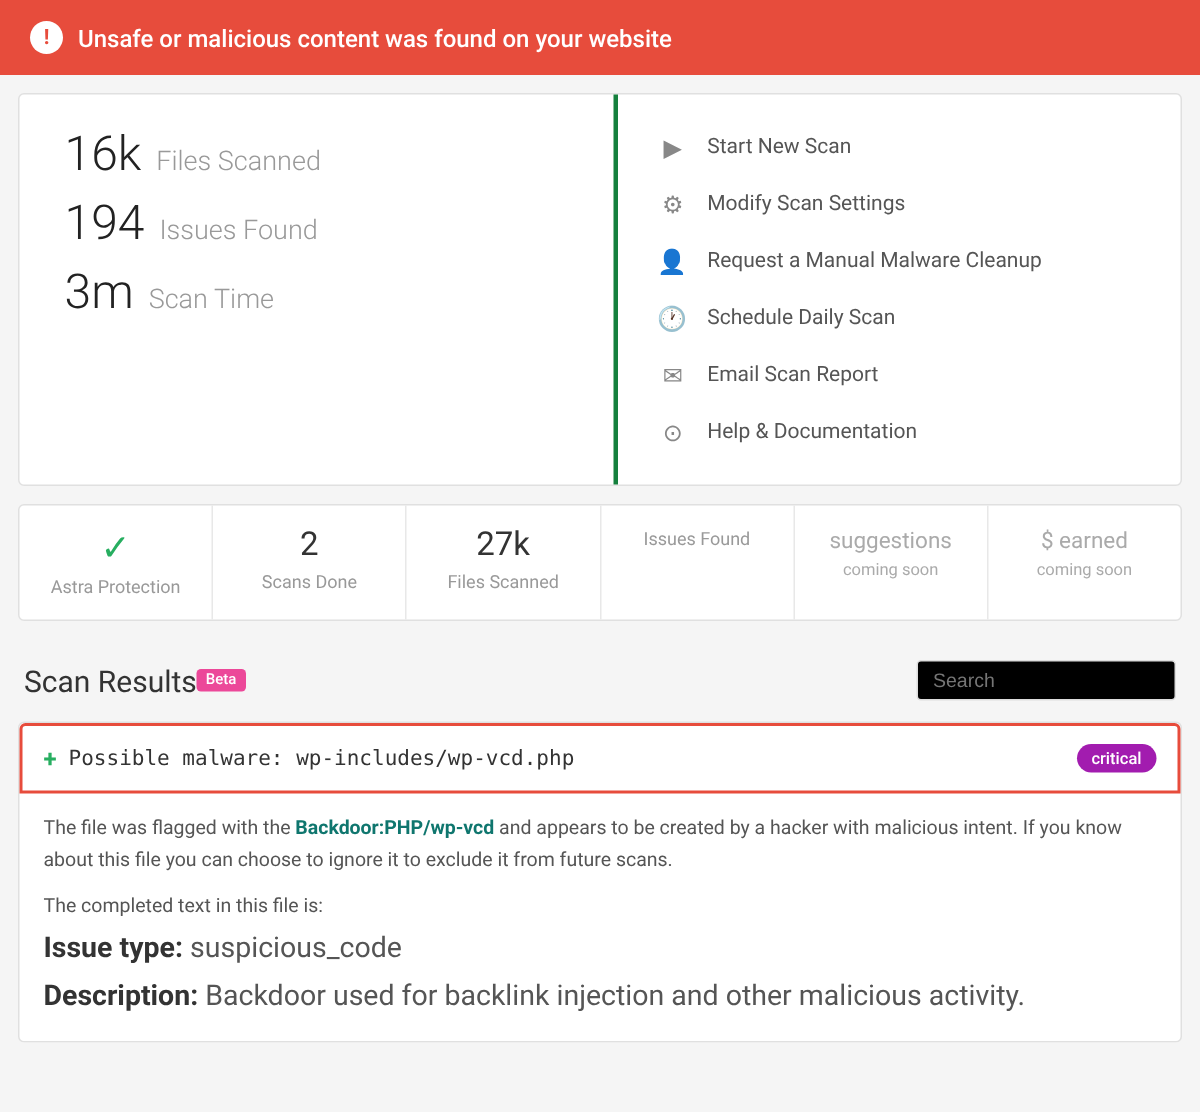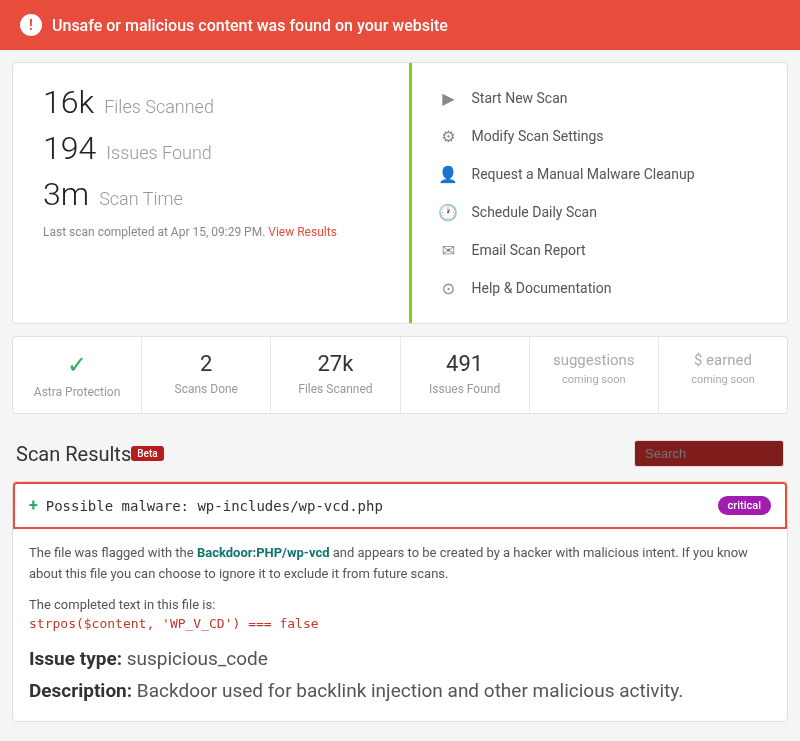--- a/index.html
+++ b/index.html
@@ -40,21 +40,21 @@
     .top-card {
       background: white;
       margin: 12px;
       border-radius: 4px;
       display: flex;
       border: 1px solid #e0e0e0;
     }
     .stats-section {
       padding: 20px 30px;
       flex: 1;
-      border-right: 3px solid #84cc16;
+      border-right: 3px solid #15803d;
     }
     .stat-row {
       margin-bottom: 8px;
       display: flex;
       align-items: baseline;
       gap: 10px;
     }
     .stat-number {
       font-size: 32px;
       font-weight: 300;
@@ -156,35 +156,35 @@
     }
     .scan-results-title {
       font-size: 20px;
       font-weight: 400;
       color: #333;
       display: flex;
       align-items: center;
       gap: 0;
     }
     .beta-badge {
-      background: #b91c1c;
+      background: #ec4899;
       color: white;
       font-size: 10px;
       padding: 2px 6px;
       border-radius: 3px;
       font-weight: 500;
     }
     .search-box {
       border: 1px solid #ddd;
       border-radius: 3px;
       padding: 5px 10px;
       font-size: 13px;
       color: #999;
-      width: 150px;
-      background: #7f1d1d;
+      width: 173px;
+      background: #000000;
     }
 
     
     .issue-card {
       background: white;
       border: 1px solid #e0e0e0;
       border-radius: 4px;
       margin-top: 4px;
     }
     .issue-header {
@@ -277,24 +277,20 @@
       <span class="stat-label">Files Scanned</span>
     </div>
     <div class="stat-row">
       <span class="stat-number">194</span>
       <span class="stat-label">Issues Found</span>
     </div>
     <div class="stat-row">
       <span class="stat-number">3m</span>
       <span class="stat-label">Scan Time</span>
     </div>
-    <div class="last-scan">
-      <span>Last scan completed at Apr 15, 09:29 PM.</span>
-      <a class="view-results-link">View Results</a>
-    </div>
   </div>
 
   <div class="actions-section">
     <div class="action-item">
       <span class="action-icon">▶</span>
       <span class="action-text">Start New Scan</span>
     </div>
     <div class="action-item">
       <span class="action-icon">⚙</span>
       <span class="action-text">Modify Scan Settings</span>
@@ -325,21 +321,20 @@
   </div>
   <div class="metric-cell">
     <span class="metric-value">2</span>
     <span class="metric-label">Scans Done</span>
   </div>
   <div class="metric-cell">
     <span class="metric-value">27k</span>
     <span class="metric-label">Files Scanned</span>
   </div>
   <div class="metric-cell">
-    <span class="metric-value">491</span>
     <span class="metric-label">Issues Found</span>
   </div>
   <div class="metric-cell">
     <span class="metric-value" style="font-size:15px;color:#aaa;">suggestions</span>
     <span class="metric-label soon"><span>coming soon</span></span>
   </div>
   <div class="metric-cell">
     <span class="metric-value" style="font-size:15px;color:#aaa;">$ earned</span>
     <span class="metric-label soon"><span>coming soon</span></span>
   </div>
@@ -360,21 +355,20 @@
         <span class="plus-icon">+</span>
         <span class="issue-filename">Possible malware: wp-includes/wp-vcd.php</span>
       </div>
       <span class="critical-badge">critical</span>
     </div>
     <div class="issue-body">
       <div class="issue-desc">
         The file was flagged with the <strong>Backdoor:PHP/wp-vcd</strong> and appears to be created by a hacker with malicious intent. If you know about this file you can choose to ignore it to exclude it from future scans.
       </div>
       <div class="malicious-text-label">The completed text in this file is:</div>
-      <div class="code-snippet">strpos($content, 'WP_V_CD') === false</div>
       <div class="issue-meta">
         <div><strong>Issue type:</strong> suspicious_code</div>
         <div><strong>Description:</strong> Backdoor used for backlink injection and other malicious activity.</div>
       </div>
     </div>
   </div>
 
 </div>
 
 </body></html>

